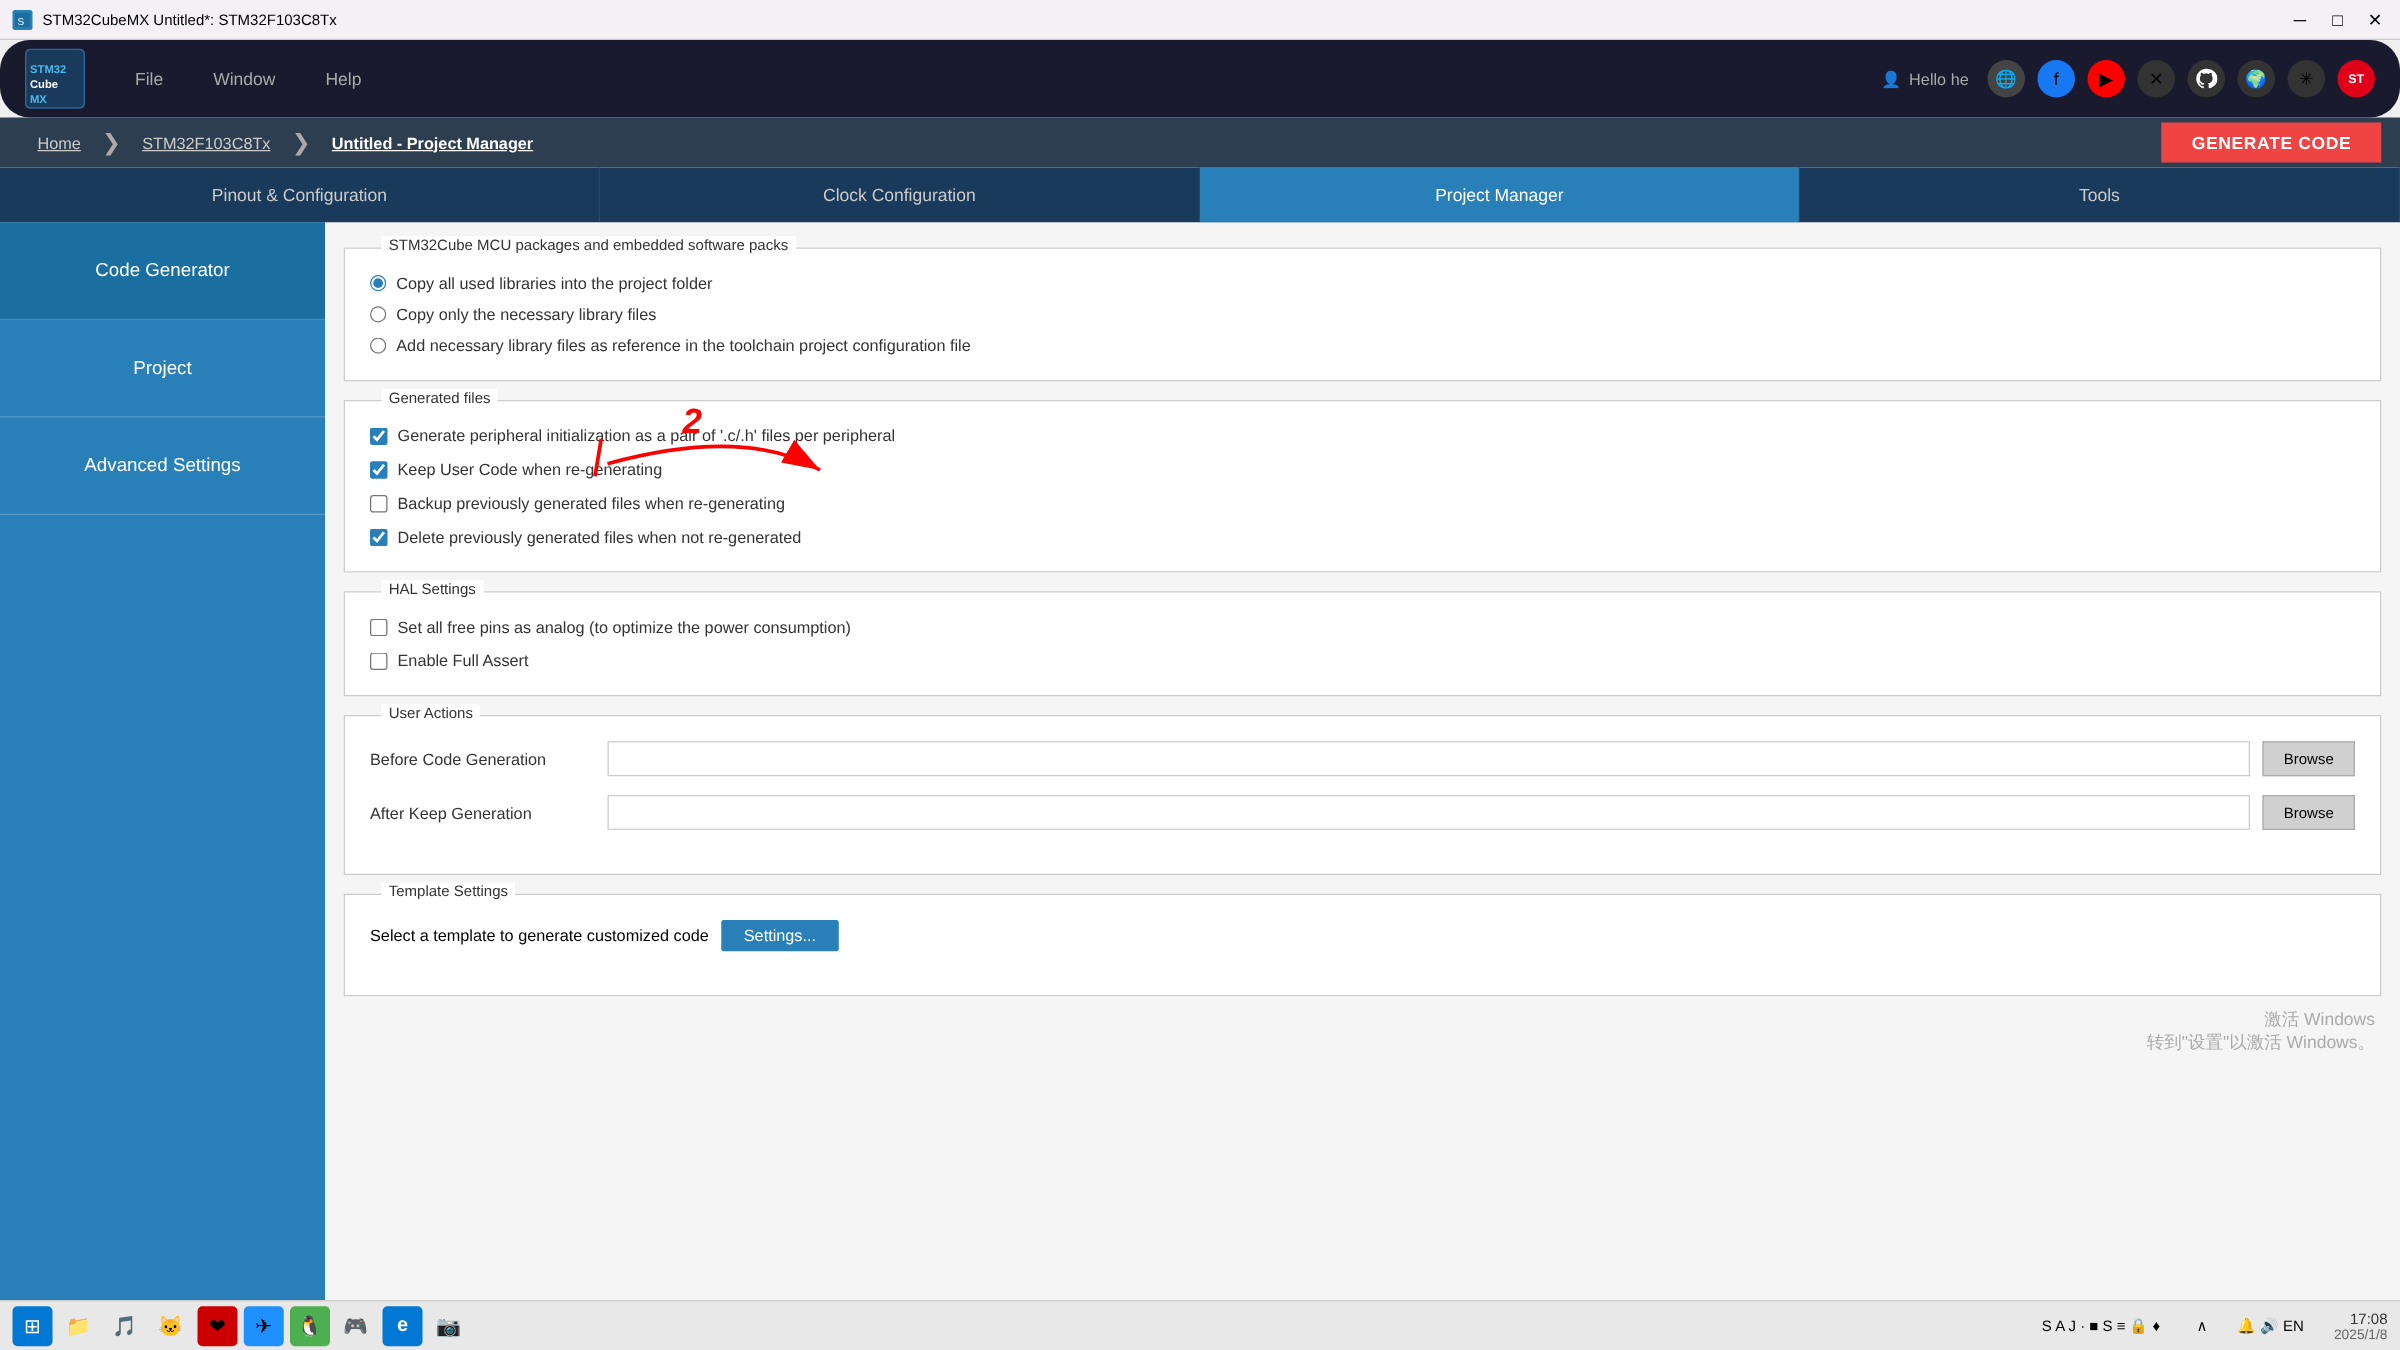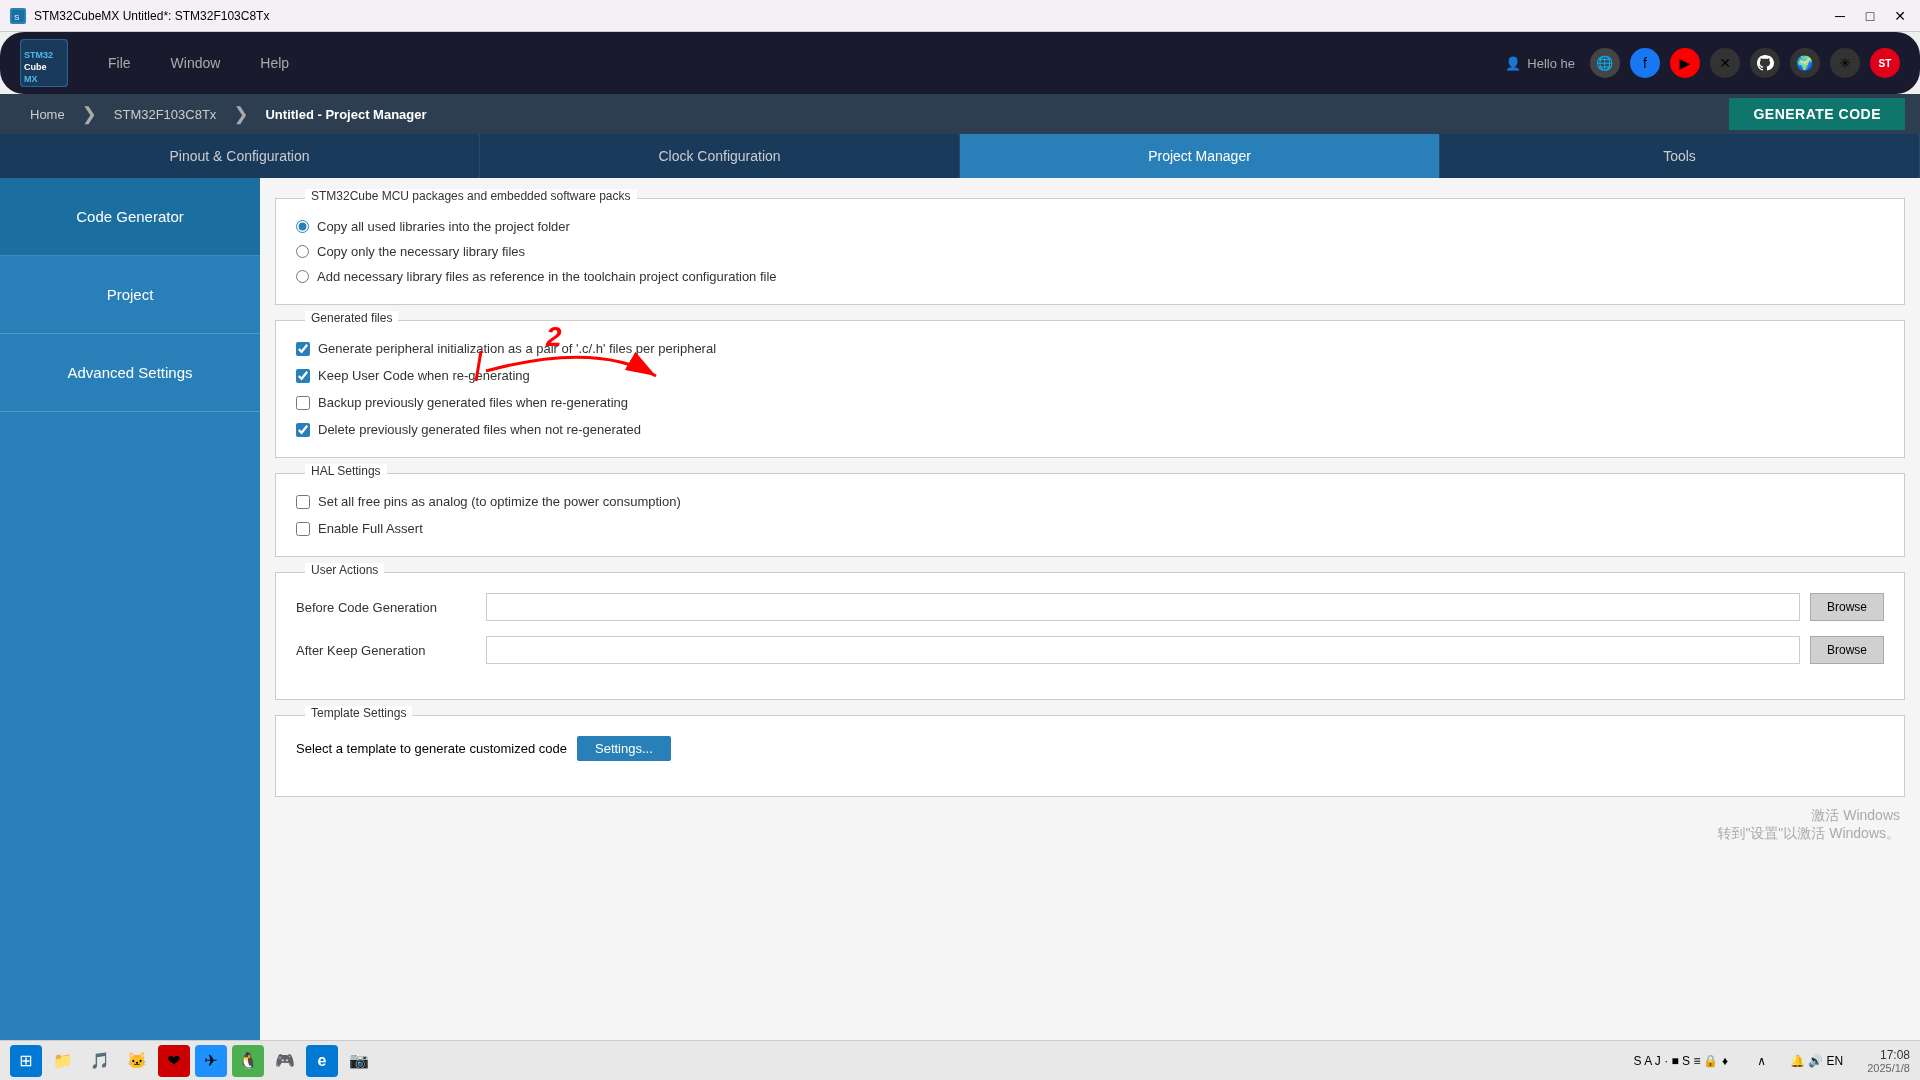--- a/index.html
+++ b/index.html
@@ -49,30 +49,31 @@
     }
     .breadcrumb-item {
       color: #ccc;
       font-size: 13px;
       padding: 4px 15px;
       height: 48px;
       display: flex;
       align-items: center;
       cursor: pointer;
       position: relative;
+      text-decoration: underline;
     }
     .breadcrumb-item.active { color: white; font-weight: 600; }
     .breadcrumb-arrow {
       color: #aaa;
       font-size: 18px;
       margin: 0 2px;
     }
     .generate-btn {
       margin-left: auto;
-      background: #0f766e;
+      background: #ef4444;
       color: white;
       border: none;
       padding: 8px 24px;
       font-size: 14px;
       font-weight: bold;
       cursor: pointer;
       letter-spacing: 0.5px;
     }
 
     

